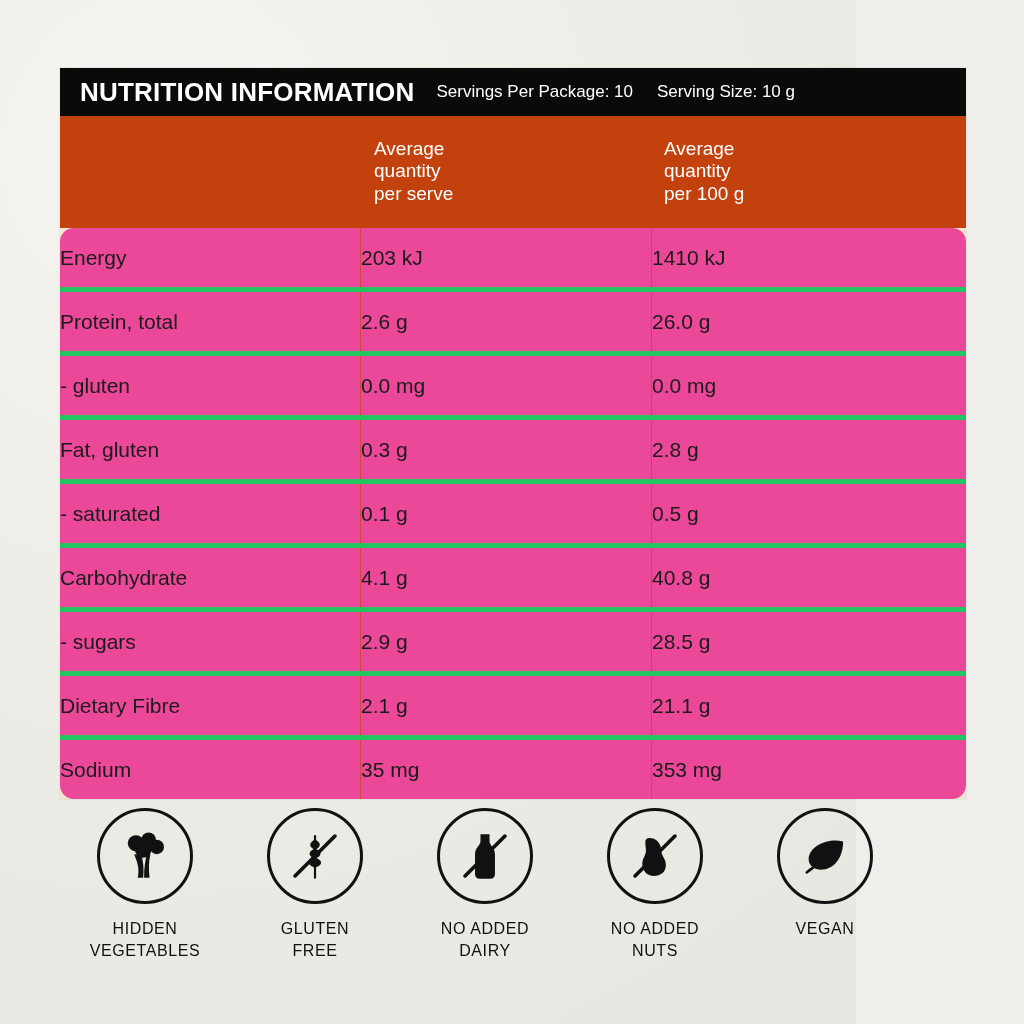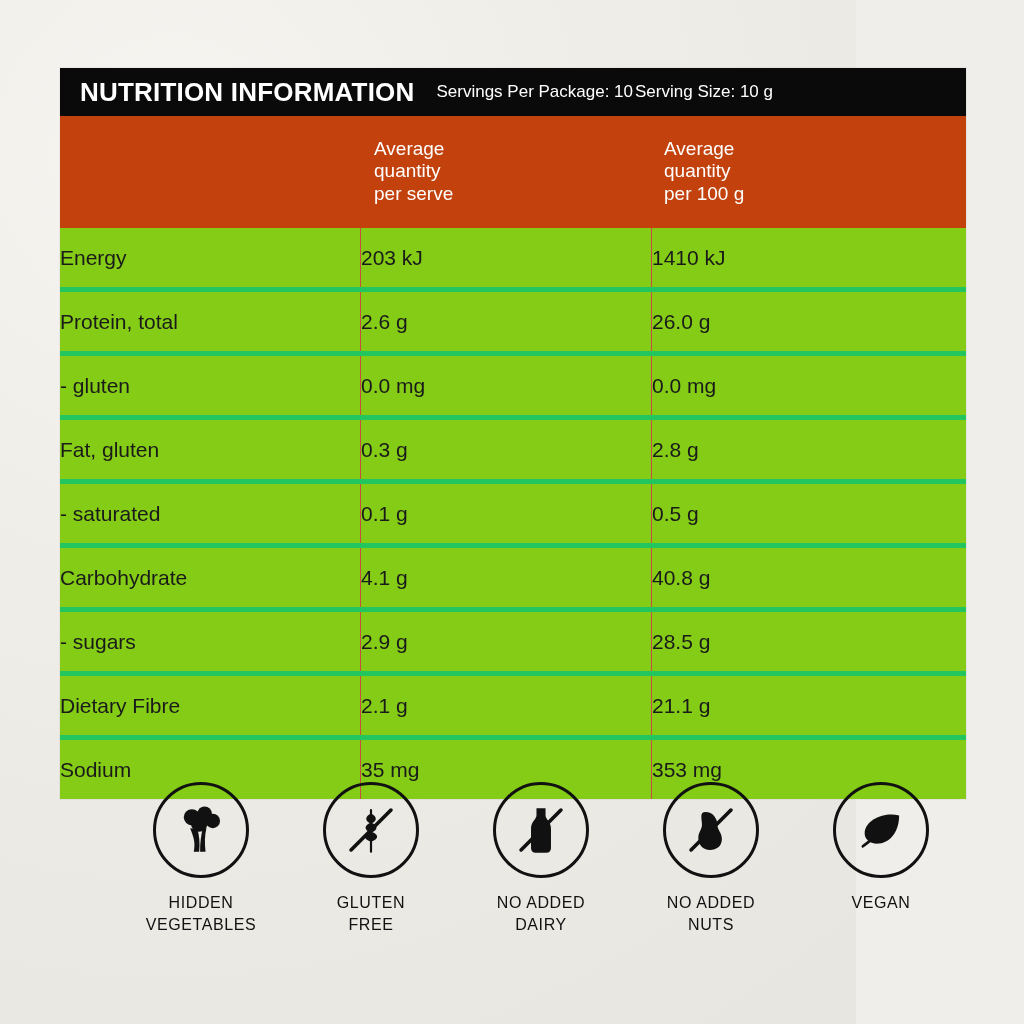--- a/index.html
+++ b/index.html
@@ -42,21 +42,21 @@
   .panel-title {
     font-size: 26px;
     font-weight: bold;
     letter-spacing: 0.2px;
     font-family: "Liberation Sans", sans-serif;
     white-space: nowrap;
   }
   .servings-wrap {
     display: flex;
     align-items: flex-end;
-    gap: 2px;
+    gap: 24px;
     margin-left: 22px;
     font-size: 17px;
     white-space: nowrap;
   }
   .servings-wrap span { font-weight: normal; }
 
   .col-head {
     background: #c2410c;
     display: flex;
     height: 112px;
@@ -69,21 +69,22 @@
     box-sizing: border-box;
     font-size: 19px;
     line-height: 1.18;
   }
   .ch-cell.serve { width: 290px; }
   .ch-cell.per100 { width: 316px; }
 
   table.nutri {
     width: 100%;
     border-collapse: collapse;
-    background: #84cc16;
+    background: #ec4899;
+    border-radius: 14px;
   }
   table.nutri td {
     border-top: 5px solid #22c55e;
     border-bottom: 1px solid #e3c3bb;
     padding: 0;
     height: 59px;
     vertical-align: middle;
     color: #1a1a1a;
     font-size: 21px;
     font-family: "Liberation Sans", sans-serif;
@@ -102,24 +103,24 @@
   }
   td.c-100 {
     padding-left: 14px;
   }
   .panel-body-wrap { position: relative; }
 
   
   .icons {
     position: absolute;
     left: 60px;
-    top: 782px;
+    top: 808px;
     width: 906px;
     display: flex;
-    justify-content: flex-end;
+    justify-content: flex-start;
     align-items: flex-start;
   }
   .icon-item {
     width: 170px;
     text-align: center;
     color: #111111;
   }
   .icon-circle {
     width: 96px;
     height: 96px;

